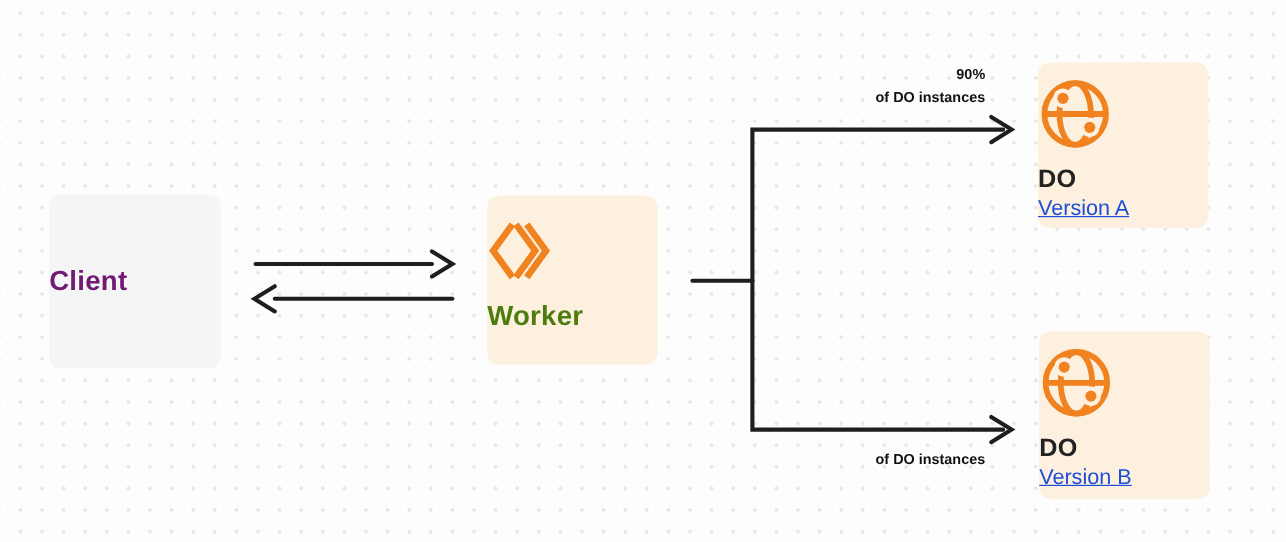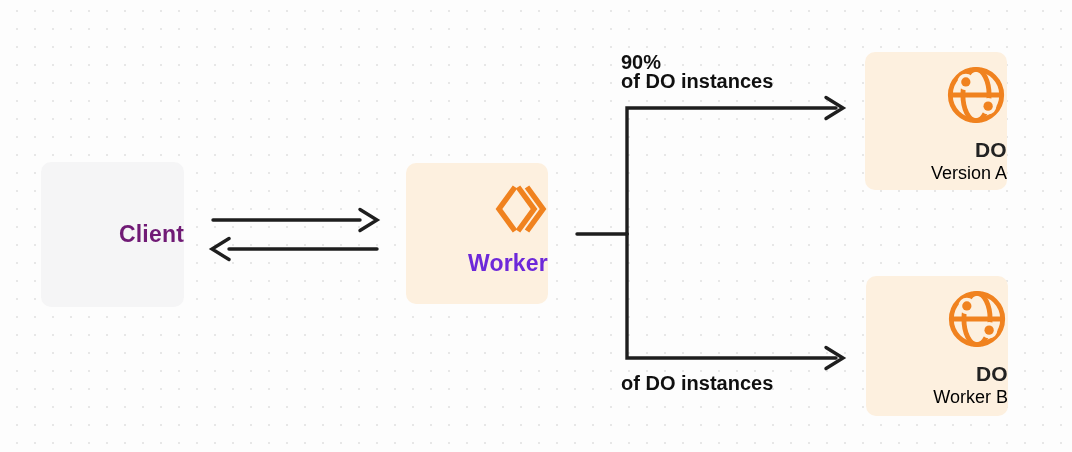--- a/index.html
+++ b/index.html
@@ -28,21 +28,21 @@
     stroke: #1e1e1e;
     stroke-width: 3.4;
     stroke-linecap: round;
     stroke-linejoin: miter;
   }
   .node {
     position: absolute;
     border-radius: 10px;
     display: flex;
     flex-direction: column;
-    align-items: flex-end;
+    align-items: flex-start;
     box-sizing: border-box;
   }
   .node-client {
     left: 41px; top: 162px;
     width: 143px; height: 145px;
     background: #f5f5f6;
     justify-content: center;
   }
   .node-client .node-label {
     font-size: 23px;
@@ -53,49 +53,50 @@
   .node-worker {
     left: 406px; top: 163px;
     width: 142px; height: 141px;
     background: #fdf0df;
     padding-top: 20px;
     gap: 15px;
   }
   .node-worker .node-label {
     font-size: 23px;
     font-weight: 700;
-    color: #6d28d9;
+    color: #4d7c0f;
     letter-spacing: 0.2px;
   }
   .node-do {
     width: 142px;
     background: #fdf0df;
     padding-top: 12px;
   }
   .node-do-a { left: 865px; top: 52px;  height: 138px; }
   .node-do-b { left: 866px; top: 276px; height: 140px; }
   .node-do .icon-wrap { margin-bottom: 12px; }
   .node-do .do-title {
     font-size: 21px;
     font-weight: 700;
     color: #222222;
     line-height: 24px;
     letter-spacing: 0.3px;
   }
   .node-do .do-subtitle {
     font-size: 18px;
     font-weight: 400;
-    color: #000000;
+    color: #1d4ed8;
     line-height: 23px;
+    text-decoration: underline;
   }
   .edge-label {
     position: absolute;
     width: 200px;
-    text-align: left;
-    font-size: 20px;
+    text-align: right;
+    font-size: 12px;
     font-weight: 700;
     color: #101010;
     line-height: 19px;
   }
   .edge-label-90 { left: 621px; top: 53px; }
   .edge-label-10 { left: 621px; top: 374px; }
   .edge-label span { display: block; }
   .icon-wrap { line-height: 0; }
 </style>
 </head>
@@ -163,21 +164,21 @@
           <ellipse cx="32" cy="32" rx="13.5" ry="26.5"></ellipse>
           <line x1="6" y1="32" x2="58" y2="32"></line>
         </g>
         <circle cx="21.5" cy="18.5" r="8.5" fill="#FDF0DF"></circle>
         <circle cx="44.5" cy="43.5" r="8.5" fill="#FDF0DF"></circle>
         <circle cx="21.5" cy="18.5" r="4.8" fill="#F0821F"></circle>
         <circle cx="44.5" cy="43.5" r="4.8" fill="#F0821F"></circle>
       </svg>
     </span>
     <span class="do-title">DO</span>
-    <span class="do-subtitle">Worker B</span>
+    <span class="do-subtitle">Version B</span>
   </div>
 
   <div class="edge-label edge-label-90">
     <span>90%</span>
     <span>of DO instances</span>
   </div>
 
   <div class="edge-label edge-label-10">
     <span>of DO instances</span>
   </div>

